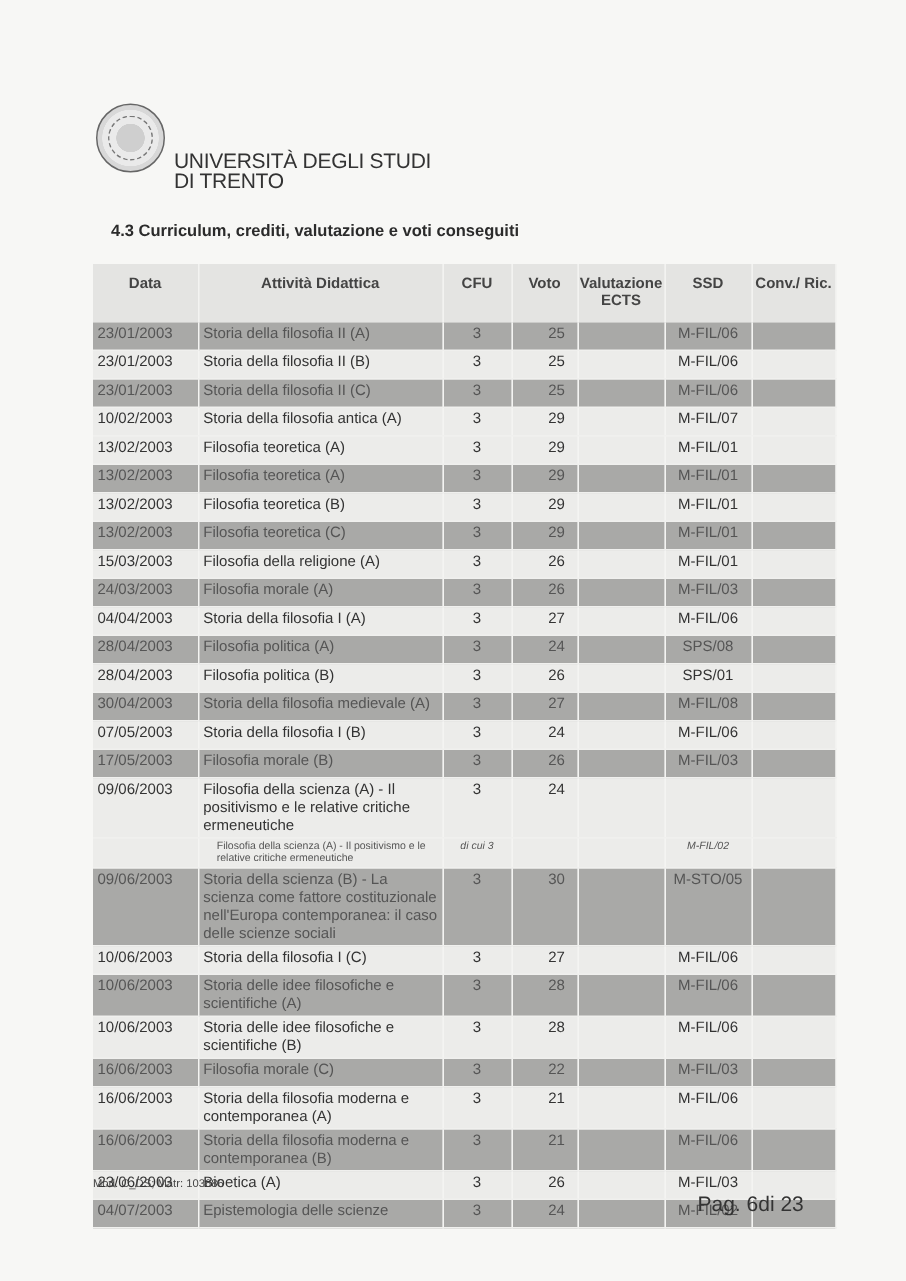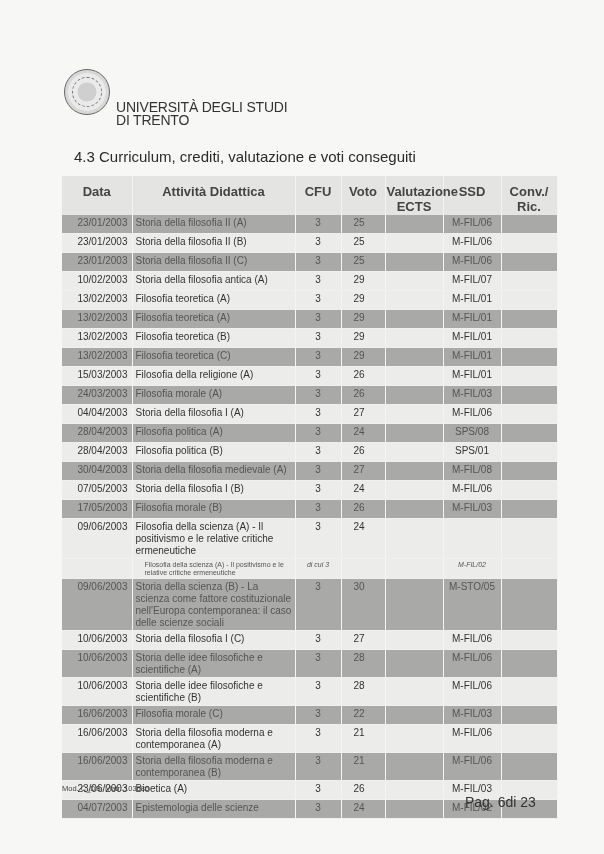--- a/index.html
+++ b/index.html
@@ -5,38 +5,38 @@
     html, body { margin:0; padding:0; }
     body {
       width:604px; height:854px; background:#f7f7f5; position:relative; overflow:hidden;
       font-family:"Liberation Sans", sans-serif; color:#3a3a3a;
     }
     .logo { position:absolute; left:64px; top:57px; display:flex; align-items:center; }
     .seal { width:44px; height:44px; border-radius:50%; border:1.5px solid #666; position:relative;
       background:radial-gradient(circle, #cfcfcf 0 30%, #eaeaea 31% 60%, #d8d8d8 61% 100%); }
     .seal::after { content:""; position:absolute; left:7px; top:7px; width:28px; height:28px; border-radius:50%; border:1px dashed #777; }
     .uni-name { margin-left:6px; font-family:"Liberation Sans", sans-serif; font-size:14px; line-height:13px; color:#333; letter-spacing:-0.2px;margin-top:44px; }
-    .section-title { position:absolute; left:74px; top:148px; font-weight:normal; font-size:15px; color:#2b2b2b; }
+    .section-title { position:absolute; left:74px; top:148px; font-weight:bold; font-size:11px; color:#2b2b2b; }
 
     table.grid { position:absolute; left:62px; top:176px; width:495px; border-collapse:collapse; table-layout:fixed; font-size:10px; }
     .grid col.c-date { width:70px; }
     .grid col.c-att { width:163px; }
     .grid col.c-cfu { width:46px; }
     .grid col.c-voto { width:44px; }
     .grid col.c-ects { width:58px; }
     .grid col.c-ssd { width:58px; }
     .grid col.c-conv { width:56px; }
-    .grid th { background:#e4e4e2; font-size:13px; font-weight:bold; color:#444; height:30px; vertical-align:top; padding-top:8px; border-right:1px solid #f3f3f1; }
+    .grid th { background:#e4e4e2; font-size:10px; font-weight:bold; color:#444; height:30px; vertical-align:top; padding-top:8px; border-right:1px solid #f3f3f1; }
     .grid td { height:15px; padding:0 3px; line-height:12px; vertical-align:top; padding-top:2px; padding-bottom:1px; border-right:1px solid #f4f4f2; border-bottom:1px solid #f0f0ee; white-space:normal; }
     .grid tr.dark td { background:#a9a9a7; color:#555; }
     .grid tr.light td { background:#ececea; color:#333; }
     .grid tr.sub td { background:#ececea; font-size:7px; color:#555; height:14px; line-height:8px; }
-    .grid td.date { text-align:right; padding-right:4px; }
+    .grid td.date { text-align:left; padding-right:4px; }
     .grid td.center { text-align:center; }
-    .grid td.voto { text-align:left; padding-left:12px; }
+    .grid td.voto { text-align:left; padding-left:24px; }
     .grid tr.sub td.att-sub { padding-left:12px; }
     .grid tr.sub td.italic { font-style:italic; text-align:center; }
 
     .footer-left { position:absolute; left:62px; top:784px; font-size:7.5px; color:#444; }
     .footer-right { position:absolute; left:465px; top:794px; font-size:14px; color:#333; }
   </style>
 </head>
 <body>
 
 <div class="logo">

